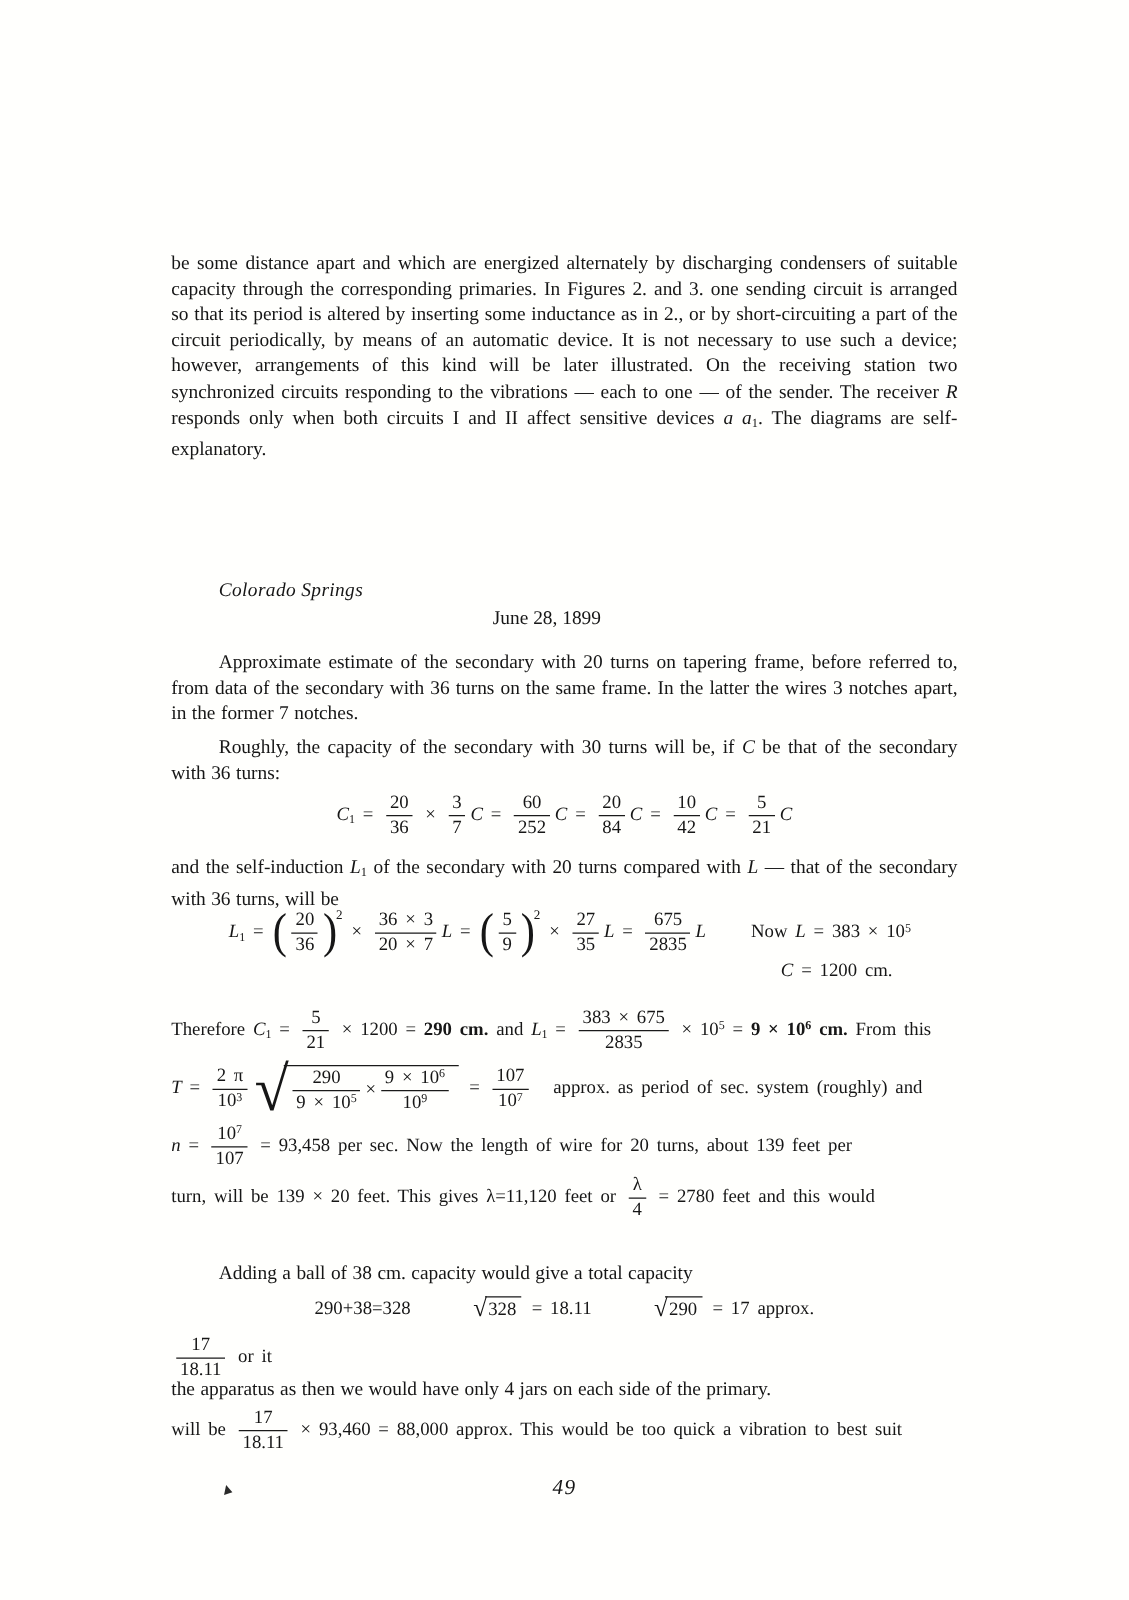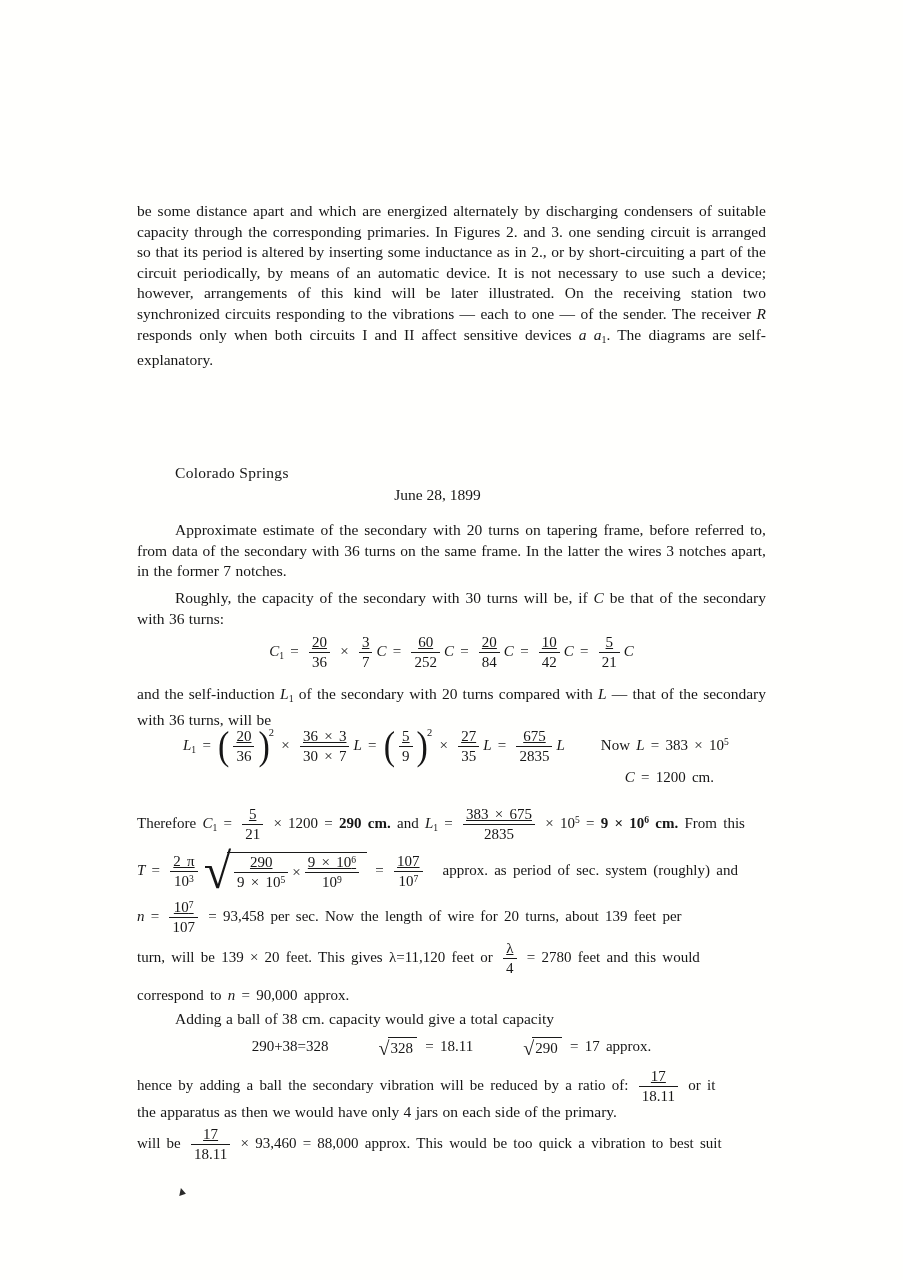--- a/index.html
+++ b/index.html
@@ -2,31 +2,31 @@
 <html><head>
 <meta charset="utf-8">
 <style>
   html,body{margin:0;padding:0;background:#ffffff;}
   .page{position:relative;width:903px;height:1280px;background:#fffffd;color:#161616;
         font-family:"Liberation Serif","DejaVu Serif",serif;font-size:15.5px;overflow:hidden;}
   .text-block{position:absolute;left:137px;top:0;width:629px;height:956px;}
   .sec{position:absolute;left:0;width:629px;margin:0;}
   .prose{text-align:justify;line-height:20.6px;word-spacing:0.5px;}
   .indent{text-indent:38px;}
-  .place{padding-left:38px;letter-spacing:0.3px;}
+  .place{font-style:italic;padding-left:38px;letter-spacing:0.3px;}
   .date-line{text-align:center;padding-right:28px;width:601px;}
   .formula{font-size:15px;line-height:1.25;white-space:nowrap;word-spacing:2.5px;}
   .center{text-align:center;}
   .it{font-style:italic;}
   .bd{font-weight:bold;}
   .sb{font-size:64%;vertical-align:-0.3em;}
   .su{font-size:64%;vertical-align:0.45em;}
   .gap{display:inline-block;}
   .frac{display:inline-block;vertical-align:middle;text-align:center;margin:0 4px;line-height:1.12;}
-  .num{display:block;border-bottom:1.2px solid #1a1a1a;padding:0 3px 1px;text-decoration:underline;}
+  .num{display:block;border-bottom:1.2px solid #1a1a1a;padding:0 3px 1px;}
   .den{display:block;padding:1px 3px 0;}
   .pf{display:inline-flex;align-items:center;vertical-align:middle;margin:0 1px;}
   .paren{font-size:34px;line-height:1;transform:scaleY(1.15);font-family:"Liberation Serif",serif;}
   .pf-exp{font-size:10.5px;align-self:flex-start;margin:-2px 0 0 -1px;}
   .sqrt{display:inline-flex;align-items:center;vertical-align:middle;margin:0 2px;}
   .sqrt-sign{font-size:20px;line-height:1;margin-right:-2px;}
   .sqrt-body{display:inline-flex;align-items:center;border-top:1.3px solid #1a1a1a;padding:1px 4px 0 3px;}
   .sqrt.tall .sqrt-sign{font-size:50px;line-height:0.85;margin-right:-4px;}
   .page-number{text-align:center;font-style:italic;font-size:17px;letter-spacing:1px;}
   .ink-mark{position:absolute;left:41px;top:1188px;width:0;height:0;
@@ -53,21 +53,21 @@
     <p class="sec prose" style="top:684px"><span>and the self-induction </span><span class="it">L</span><span class="sb">1</span><span> of the secondary with 20 turns compared with </span><span class="it">L</span><span> — that of the secondary with 36 turns, will be</span></p>
 
     <div class="sec formula" style="top:728px;padding-left:46px;width:583px"><span class="it">L</span><span class="sb">1</span><span> = </span><span class="pf">
           <span class="paren">(</span>
           <span class="frac">
             <span class="num">20</span>
             <span class="den">36</span>
           </span>
           <span class="paren">)</span>
           <span class="pf-exp">2</span>
-        </span><span> × </span><span class="frac"><span class="num">36 × 3</span><span class="den">30 × 7</span></span><span class="it">L</span><span> = </span><span class="pf">
+        </span><span> × </span><span class="frac"><span class="num">36 × 3</span><span class="den">20 × 7</span></span><span class="it">L</span><span> = </span><span class="pf">
           <span class="paren">(</span>
           <span class="frac">
             <span class="num">5</span>
             <span class="den">9</span>
           </span>
           <span class="paren">)</span>
           <span class="pf-exp">2</span>
         </span><span> × </span><span class="frac"><span class="num">27</span><span class="den">35</span></span><span class="it">L</span><span> = </span><span class="frac"><span class="num">675</span><span class="den">2835</span></span><span class="it">L</span><span class="gap" style="width: 36px;"></span><span>Now </span><span class="it">L</span><span> = 383 × 10</span><span class="su">5</span></div>
     <div class="sec formula" style="top:768px;text-align:right;padding-right:52px;width:577px"><span class="it">C</span><span> = 1200 cm.</span></div>
 
@@ -85,34 +85,34 @@
               <span class="num"><span>9 × 10</span><span class="su">6</span></span>
               <span class="den"><span>10</span><span class="su">9</span></span>
             </span>
           </span>
         </span><span> = </span><span class="frac"><span class="num"><span>107</span></span><span class="den"><span>10</span><span class="su">7</span></span></span><span class="gap" style="width: 16px;"></span><span>approx. as period of sec. system (roughly) and</span></div>
 
     <div class="sec formula" style="top:899px"><span class="it">n</span><span> = </span><span class="frac"><span class="num"><span>10</span><span class="su">7</span></span><span class="den">107</span></span><span> = 93,458 per sec. Now the length of wire for 20 turns, about 139 feet per</span></div>
 
     <div class="sec formula" style="top:940px"><span>turn, will be 139 × 20 feet. This gives λ=11,120 feet or </span><span class="frac"><span class="num">λ</span><span class="den">4</span></span><span> = 2780 feet and this would</span></div>
 
-    <div class="sec formula" style="top:986px"><span>correspond to </span><span class="it">n</span><span> = 90,000 approx.</span></div>
 
     <p class="sec prose" style="top:1009px;text-indent:38px">Adding a ball of 38 cm. capacity would give a total capacity</p>
 
     <div class="sec formula center" style="top:1037px"><span>290+38=328</span><span class="gap" style="width: 48px;"></span><span class="sqrt">
           <span class="sqrt-sign">√</span>
           <span class="sqrt-body">328</span>
         </span><span> = 18.11</span><span class="gap" style="width: 48px;"></span><span class="sqrt">
           <span class="sqrt-sign">√</span>
           <span class="sqrt-body">290</span>
         </span><span> = 17 approx.</span></div>
 
-    <div class="sec formula" style="top:1068px"><span>hence by adding a ball the secondary vibration will be reduced by a ratio of: </span><span class="frac"><span class="num">17</span><span class="den">18.11</span></span><span> or it</span></div>
+    <div class="sec formula" style="top:1068px"><span class="frac"><span class="num">17</span><span class="den">18.11</span></span><span> or it</span></div>
 
     <div class="sec formula" style="top:1126px"><span>will be </span><span class="frac"><span class="num">17</span><span class="den">18.11</span></span><span> × 93,460 = 88,000 approx. This would be too quick a vibration to best suit</span></div>
 
     <p class="sec prose" style="top:1102px">the apparatus as then we would have only 4 jars on each side of the primary.</p>
 
+    <div class="sec page-number" style="top:1180px">49</div>
 
     <span class="ink-mark"></span>
   </div>
 </div>
 
 </body></html>

